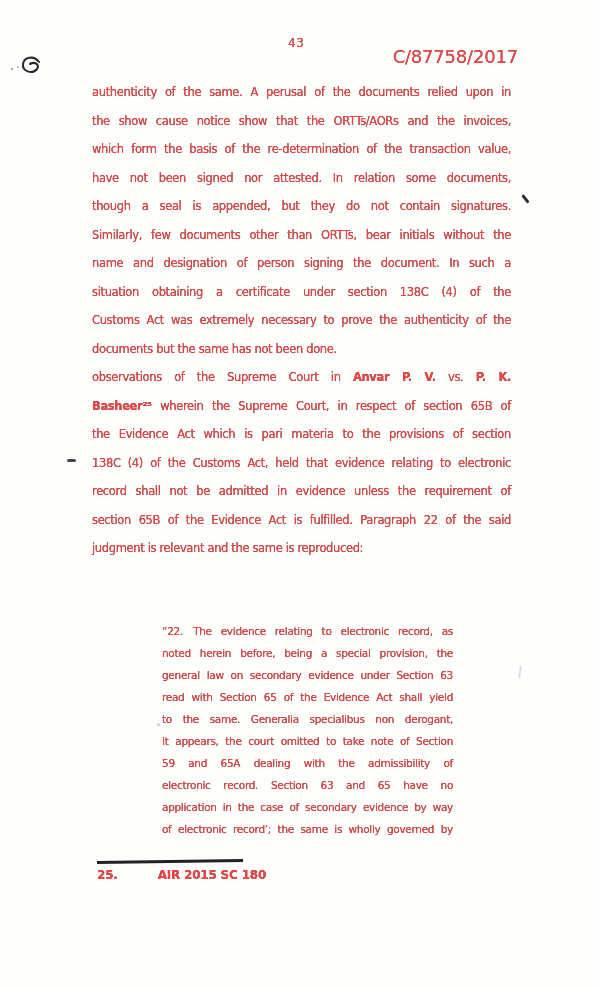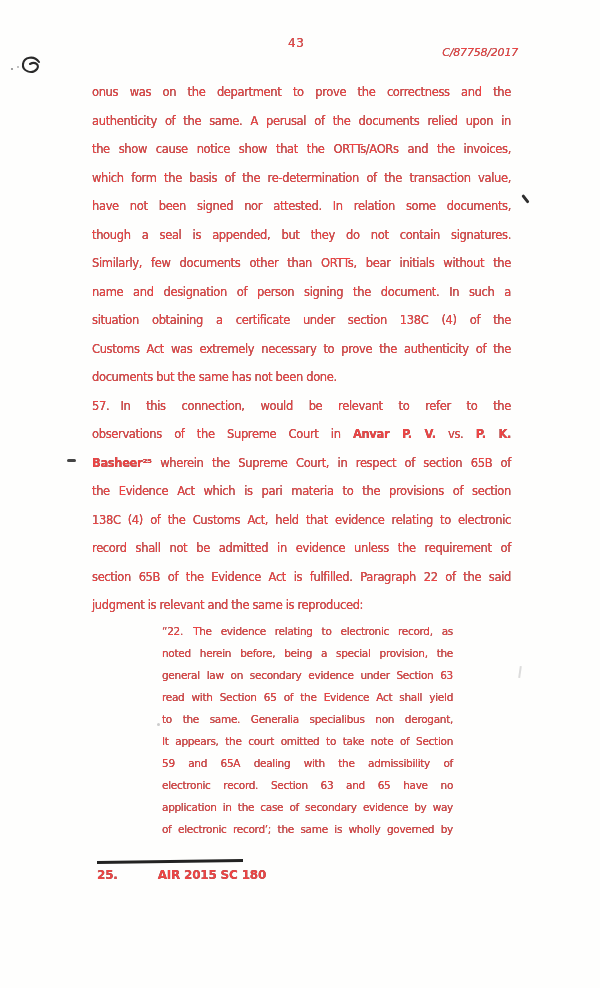--- a/index.html
+++ b/index.html
@@ -18,24 +18,23 @@
     left: 288px;
     top: 36px;
     font-size: 12px;
     letter-spacing: 0.5px;
     text-shadow: 0 0 0.3px rgba(25,25,25,0.7);
   }
   .case-number {
     position: absolute;
     top: 46px;
     right: 82px;
-    font-size: 11px;
+    font-size: 18px;
     letter-spacing: -0.2px;
     text-shadow: 0 0 0.3px rgba(25,25,25,0.7);
-    font-style: italic;
   }
   .body-text {
     position: absolute;
     left: 92px;
     top: 78px;
     width: 419px;
     font-size: 11.5px;
     letter-spacing: -0.35px;
     text-shadow: 0 0 0.35px rgba(25,25,25,0.8);
   }
@@ -134,34 +133,32 @@
     <path d="M33 10 C28 3 18 5 17 12 C16 19 26 23 31 17 C34 13 29 9 24 12" fill="none" stroke="#2a2a2a" stroke-width="2.1" stroke-linecap="round"></path>
   </svg>
 
   <div class="tick-mark"></div>
   <div class="margin-dash"></div>
   <div class="faint-mark-right"></div>
   <div class="faint-dot"></div>
 
   <div class="body-text">
     <div>
-        <div class="line"><span>onus was on the department to prove the correctness and the</span></div>
         <div class="line"><span>authenticity of the same. A perusal of the documents relied upon in</span></div>
         <div class="line"><span>the show cause notice show that the ORTTs/AORs and the invoices,</span></div>
         <div class="line"><span>which form the basis of the re-determination of the transaction value,</span></div>
         <div class="line"><span>have not been signed nor attested. In relation some documents,</span></div>
         <div class="line"><span>though a seal is appended, but they do not contain signatures.</span></div>
         <div class="line"><span>Similarly, few documents other than ORTTs, bear initials without the</span></div>
         <div class="line"><span>name and designation of person signing the document. In such a</span></div>
         <div class="line"><span>situation obtaining a certificate under section 138C (4) of the</span></div>
         <div class="line"><span>Customs Act was extremely necessary to prove the authenticity of the</span></div>
         <div class="line no-just"><span>documents but the same has not been done.</span></div>
       </div>
     <div>
-        <div class="line"><span>57. In this connection, would be relevant to refer to the</span></div>
         <div class="line"><span>observations of the Supreme Court in </span><span class="bold">Anvar P. V.</span><span> vs. </span><span class="bold">P. K.</span></div>
         <div class="line"><span class="bold">Basheer²⁵</span><span> wherein the Supreme Court, in respect of section 65B of</span></div>
         <div class="line"><span>the Evidence Act which is pari materia to the provisions of section</span></div>
         <div class="line"><span>138C (4) of the Customs Act, held that evidence relating to electronic</span></div>
         <div class="line"><span>record shall not be admitted in evidence unless the requirement of</span></div>
         <div class="line"><span>section 65B of the Evidence Act is fulfilled. Paragraph 22 of the said</span></div>
         <div class="line no-just"><span>judgment is relevant and the same is reproduced:</span></div>
       </div>
   </div>
 

